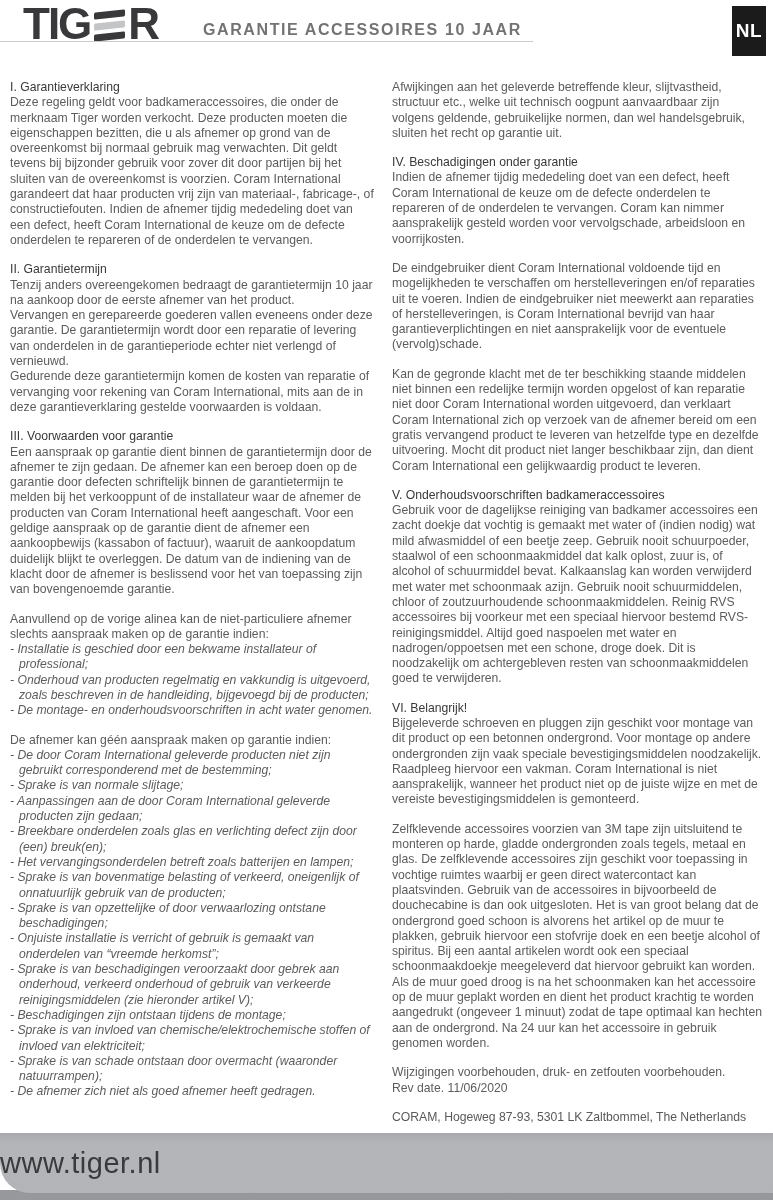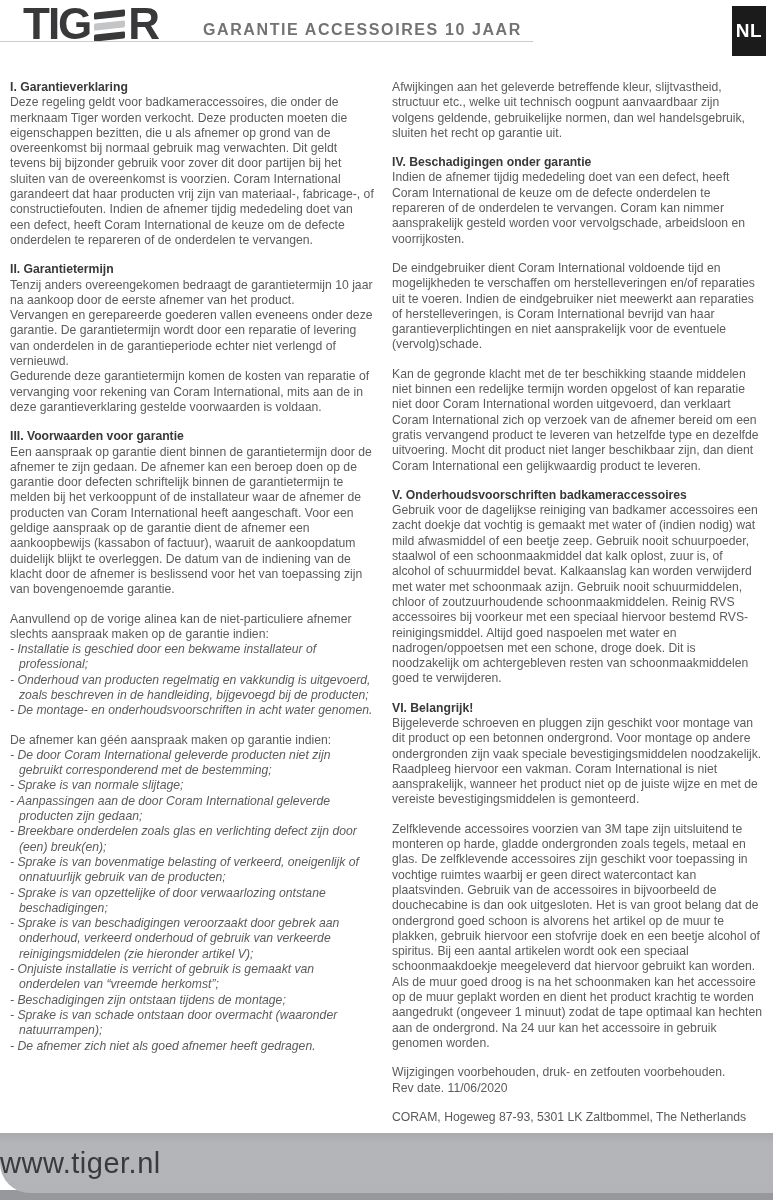--- a/index.html
+++ b/index.html
@@ -24,21 +24,21 @@
     position:absolute;right:7px;top:6px;width:34px;height:50px;background:#1b1b1b;
     color:#ffffff;font-size:19px;font-weight:bold;display:flex;align-items:center;
     justify-content:center;letter-spacing:0.5px;
   }
   .header-rule{position:absolute;left:0;top:41px;width:533px;height:1px;background:#cbcbcd;}
   
   .col{position:absolute;top:80px;font-size:12.2px;line-height:15.3px;}
   .col-left{left:10px;width:366px;}
   .col-right{left:392px;width:370px;}
   .blk{margin:0 0 14px 0;}
-  .sec-h{font-weight:bold;color:#39393b;}
+  .sec-h{font-weight:normal;color:#39393b;}
   .t{white-space:pre-line;}
   ul.cond{margin:0;padding:0;list-style:none;}
   ul.cond li{padding-left:9px;text-indent:-9px;font-style:italic;}
   ul.cond li::before{content:"- ";}
   .notes{margin:0 0 14px 0;}
   .address{color:#58595b;}
   
   .footer-strip{position:absolute;left:0;right:0;bottom:0;height:10px;background:#96989b;}
   .footer-bar{
     position:absolute;left:0;right:0;bottom:7px;height:60px;
@@ -97,25 +97,27 @@
       </ul>
     </div>
 
     <div class="blk">
       <div class="t">De afnemer kan géén aanspraak maken op garantie indien:</div>
       <ul class="cond">
         <li>De door Coram International geleverde producten niet zijn gebruikt corresponderend met de bestemming;</li>
         <li>Sprake is van normale slijtage;</li>
         <li>Aanpassingen aan de door Coram International geleverde producten zijn gedaan;</li>
         <li>Breekbare onderdelen zoals glas en verlichting defect zijn door (een) breuk(en);</li>
+        <li>Het vervangingsonderdelen betreft zoals batterijen en lampen;</li>
         <li>Sprake is van bovenmatige belasting of verkeerd, oneigenlijk of onnatuurlijk gebruik van de producten;</li>
         <li>Sprake is van opzettelijke of door verwaarlozing ontstane beschadigingen;</li>
+        <li>Onjuiste installatie is verricht of gebruik is gemaakt van onderdelen van “vreemde herkomst”;</li>
         <li>Sprake is van beschadigingen veroorzaakt door gebrek aan onderhoud, verkeerd onderhoud of gebruik van verkeerde reinigingsmiddelen (zie hieronder artikel V);</li>
-        <li>Onjuiste installatie is verricht of gebruik is gemaakt van onderdelen van “vreemde herkomst”;</li>
         <li>Beschadigingen zijn ontstaan tijdens de montage;</li>
+        <li>Sprake is van invloed van chemische/elektrochemische stoffen of invloed van elektriciteit;</li>
         <li>Sprake is van schade ontstaan door overmacht (waaronder natuurrampen);</li>
         <li>De afnemer zich niet als goed afnemer heeft gedragen.</li>
       </ul>
     </div>
   </div>
 
   <div class="col col-right">
     <div class="blk t">Afwijkingen aan het geleverde betreffende kleur, slijtvastheid, structuur etc., welke uit technisch oogpunt aanvaardbaar zijn volgens geldende, gebruikelijke normen, dan wel handelsgebruik, sluiten het recht op garantie uit.</div>
 
     <div class="blk">

